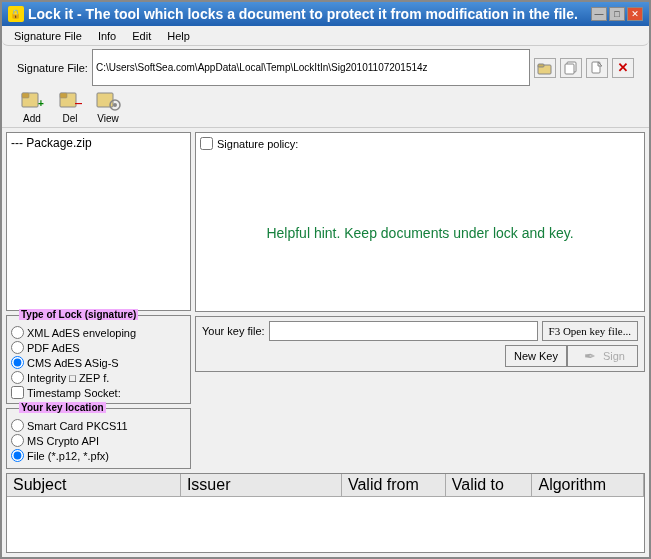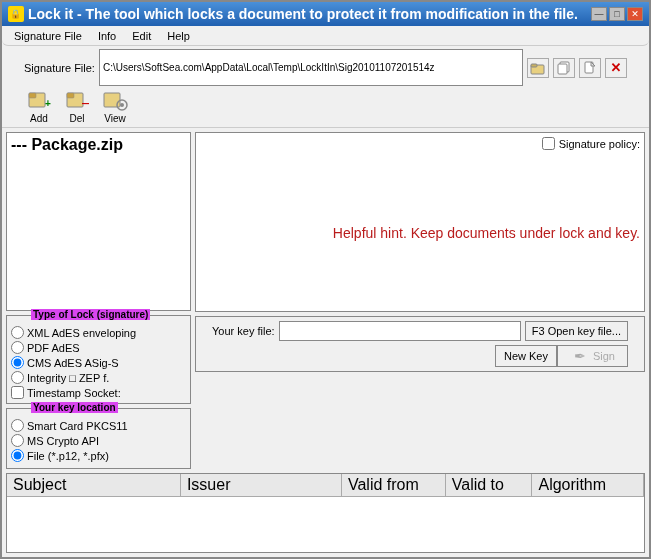--- a/index.html
+++ b/index.html
@@ -91,21 +91,21 @@
     .menu-item {
       padding: 2px 8px;
       cursor: pointer;
       font-size: 11px;
       color: #000;
     }
 
     
     .toolbar-area {
       background: #f0f0f0;
-      padding: 3px 22px;
+      padding: 3px 15px;
       border-bottom: 1px solid #ccc;
       flex-shrink: 0;
     }
 
     .sig-file-row {
       display: flex;
       align-items: center;
       gap: 4px;
       margin-bottom: 3px;
     }
@@ -177,22 +177,21 @@
       flex: 1;
       overflow-y: auto;
       padding: 2px;
     }
 
     .file-item {
       display: flex;
       align-items: center;
       gap: 3px;
       padding: 1px 2px;
-      font-size: 16px;
-      font-weight: bold;
+      font-size: 12px;
     }
 
     .radio-row {
       display: flex;
       align-items: center;
       gap: 3px;
       margin: 2px 0;
       font-size: 11px;
     }
 
@@ -216,21 +215,20 @@
       gap: 4px;
     }
 
     .signature-area {
       border: 1px solid #888;
       background: white;
       flex: 0 0 180px;
       display: flex;
       flex-direction: column;
       padding: 4px;
-      align-items: flex-end;
     }
 
     .sig-policy-row {
       display: flex;
       align-items: center;
       gap: 4px;
       margin-bottom: 8px;
     }
 
     .watermark-area {
@@ -245,29 +243,29 @@
       font-size: 28px;
       font-weight: bold;
       color: rgba(100,150,200,0.5);
       font-style: italic;
       text-align: center;
       line-height: 1.3;
     }
 
     .hint-text {
       font-size: 14px;
-      color: #b91c1c;
+      color: #15803d;
       text-align: center;
     }
 
     
     .key-file-section {
       border: 1px solid #888;
       background: #f0f0f0;
-      padding: 4px 16px;
+      padding: 4px 6px;
     }
 
     .key-file-row {
       display: flex;
       align-items: center;
       gap: 4px;
       margin-bottom: 4px;
     }
 
     .key-file-input {
@@ -279,21 +277,21 @@
       font-family: inherit;
     }
 
     .key-file-btn {
       padding: 1px 6px;
       height: 20px;
       font-size: 11px;
       background: #f0f0f0;
       border: 1px solid #888;
       cursor: pointer;
-      font-family: Liberation Sans, sans-serif;
+      font-family: Liberation Serif, serif;
     }
 
     .sign-btn-row {
       display: flex;
       justify-content: flex-end;
     }
 
     .sign-btn {
       padding: 2px 12px;
       height: 22px;
@@ -345,22 +343,22 @@
     .fieldset-box {
       border: 1px solid #888;
       background: #f0f0f0;
       position: relative;
       padding: 8px 4px 4px 4px;
     }
 
     .fieldset-legend {
       position: absolute;
       top: -7px;
-      left: 24px;
-      background: #d946ef;
+      left: 12px;
+      background: #f0abfc;
       padding: 0 2px;
       font-size: 10px;
       font-weight: bold;
     }
 
     
     ::-webkit-scrollbar { width: 12px; height: 12px; }
     ::-webkit-scrollbar-track { background: #f0f0f0; }
     ::-webkit-scrollbar-thumb { background: #c0c0c0; border: 1px solid #888; }
 

